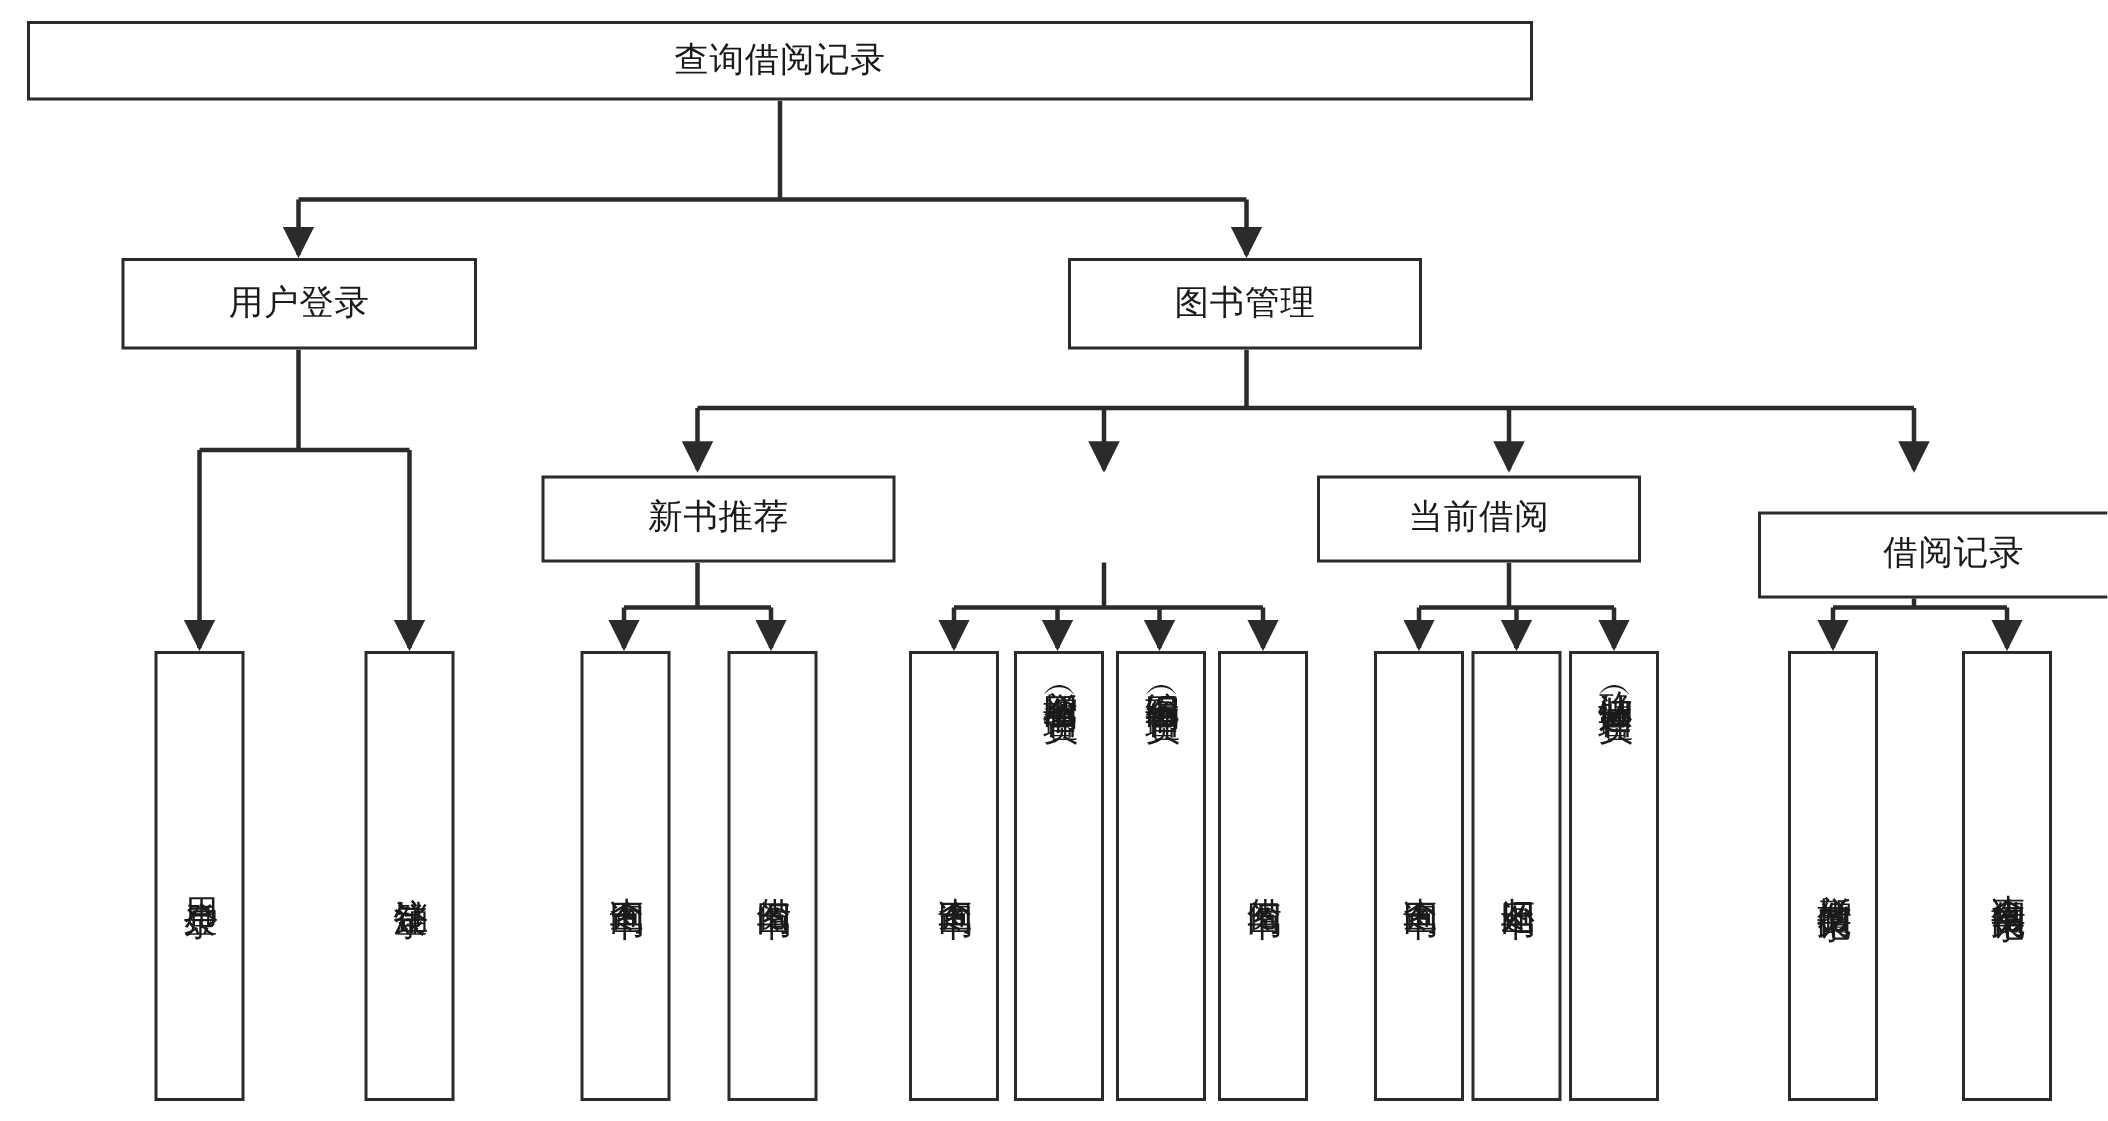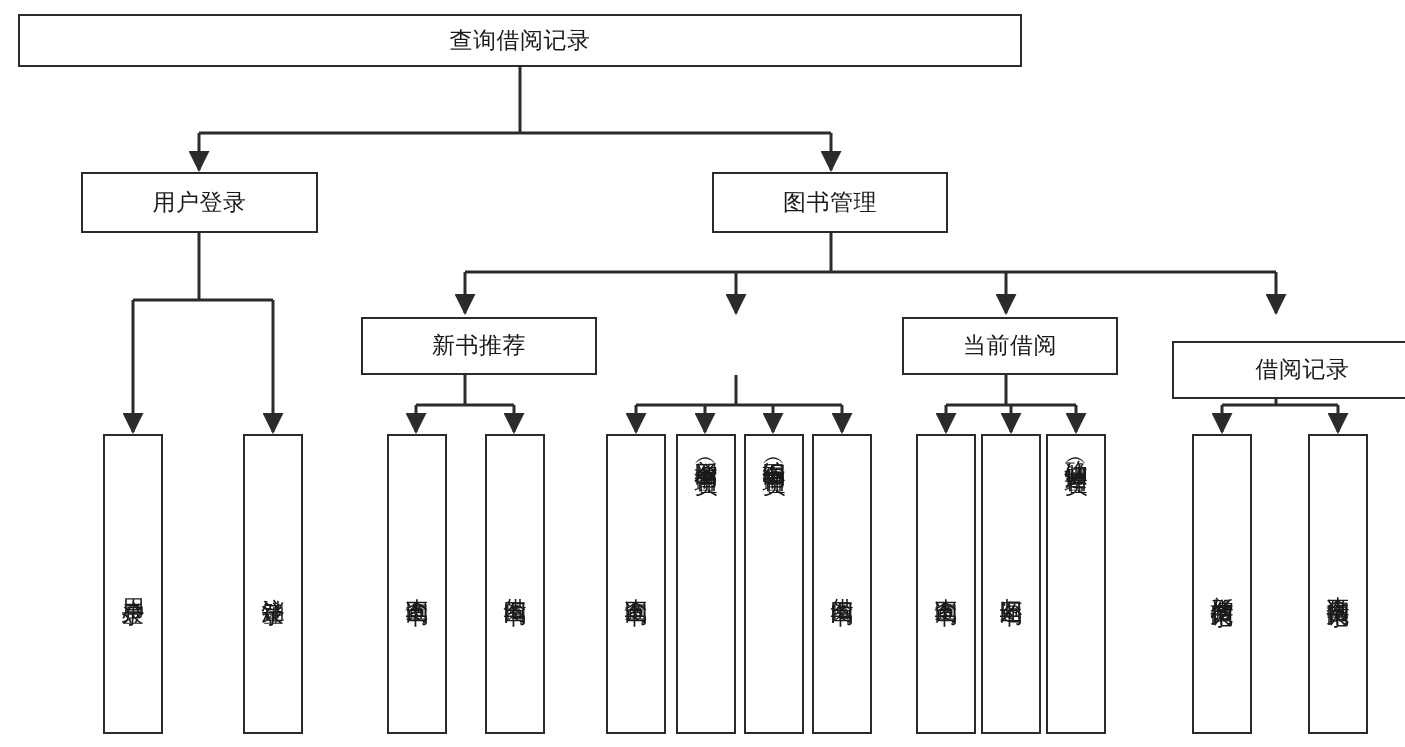--- a/index.html
+++ b/index.html
@@ -138,21 +138,21 @@
 
   <div class="node h-node" style="left:712px; top:172px; width:236px; height:61px;">
     <span class="node-label">图书管理</span>
   </div>
 
   <div class="node h-node" style="left:361px; top:317px; width:236px; height:58px;">
     <span class="node-label">新书推荐</span>
   </div>
 
 
-  <div class="node h-node" style="left:902px; top:317px; width:216px; height:58px;">
+  <div class="node h-node" style="left:878px; top:317px; width:216px; height:58px;">
     <span class="node-label">当前借阅</span>
   </div>
 
   <div class="node h-node" style="left:1172px; top:317px; width:261px; height:58px;margin-top:24px;">
     <span class="node-label">借阅记录</span>
   </div>
 
   <div class="node v-node v-center" style="left:103px; top:434px; width:60px; height:300px;">
     <span class="node-label">用户登录</span>
   </div>

